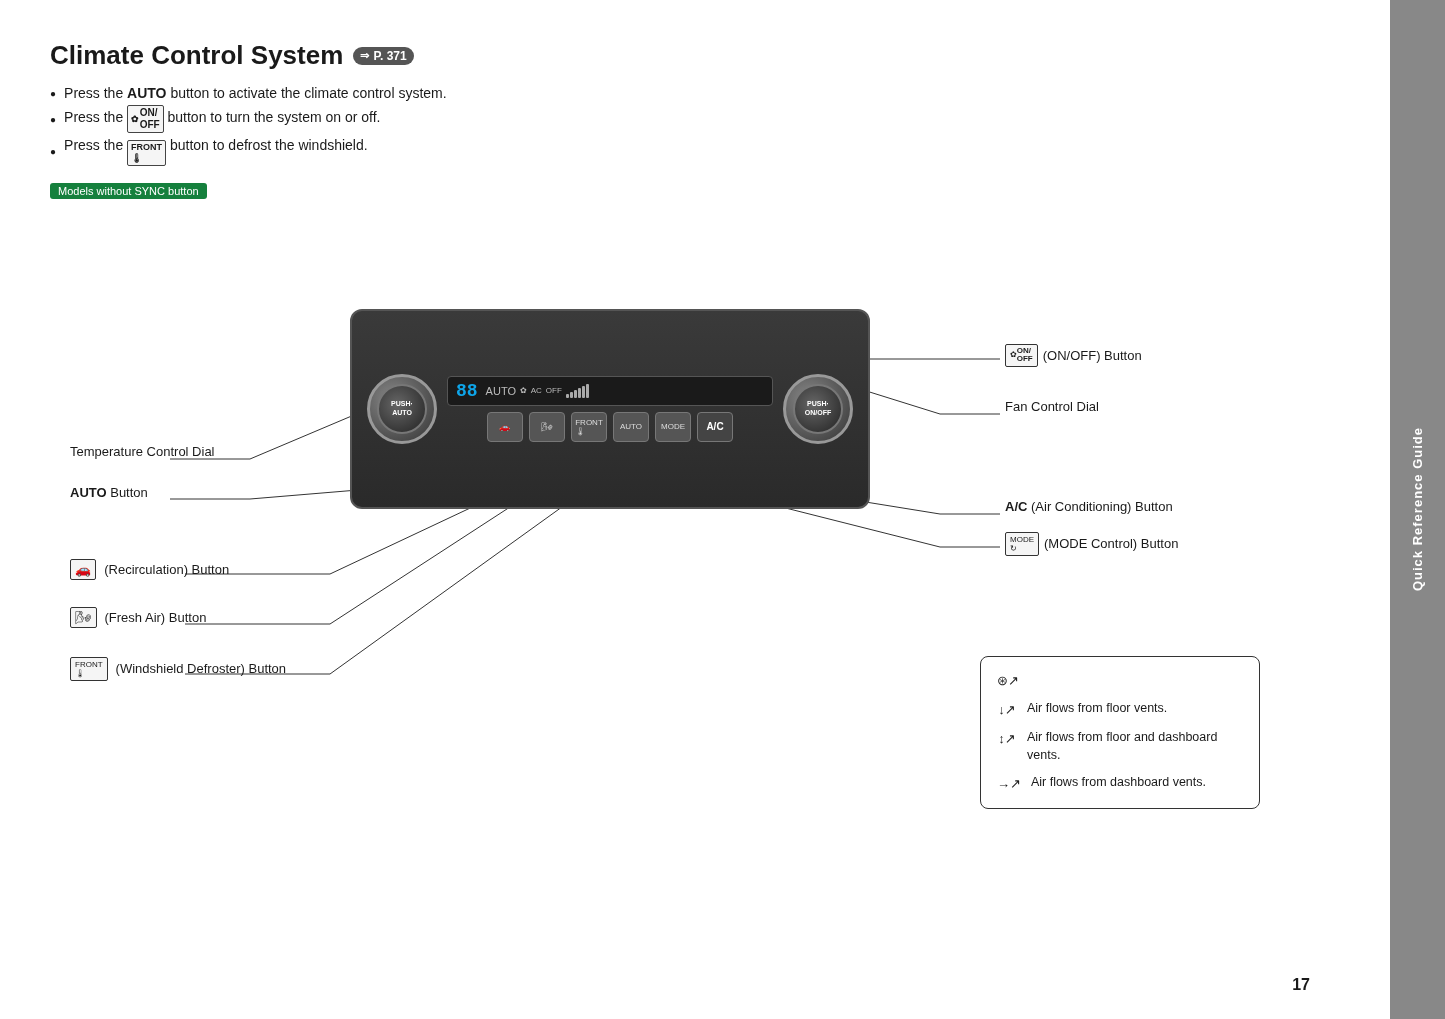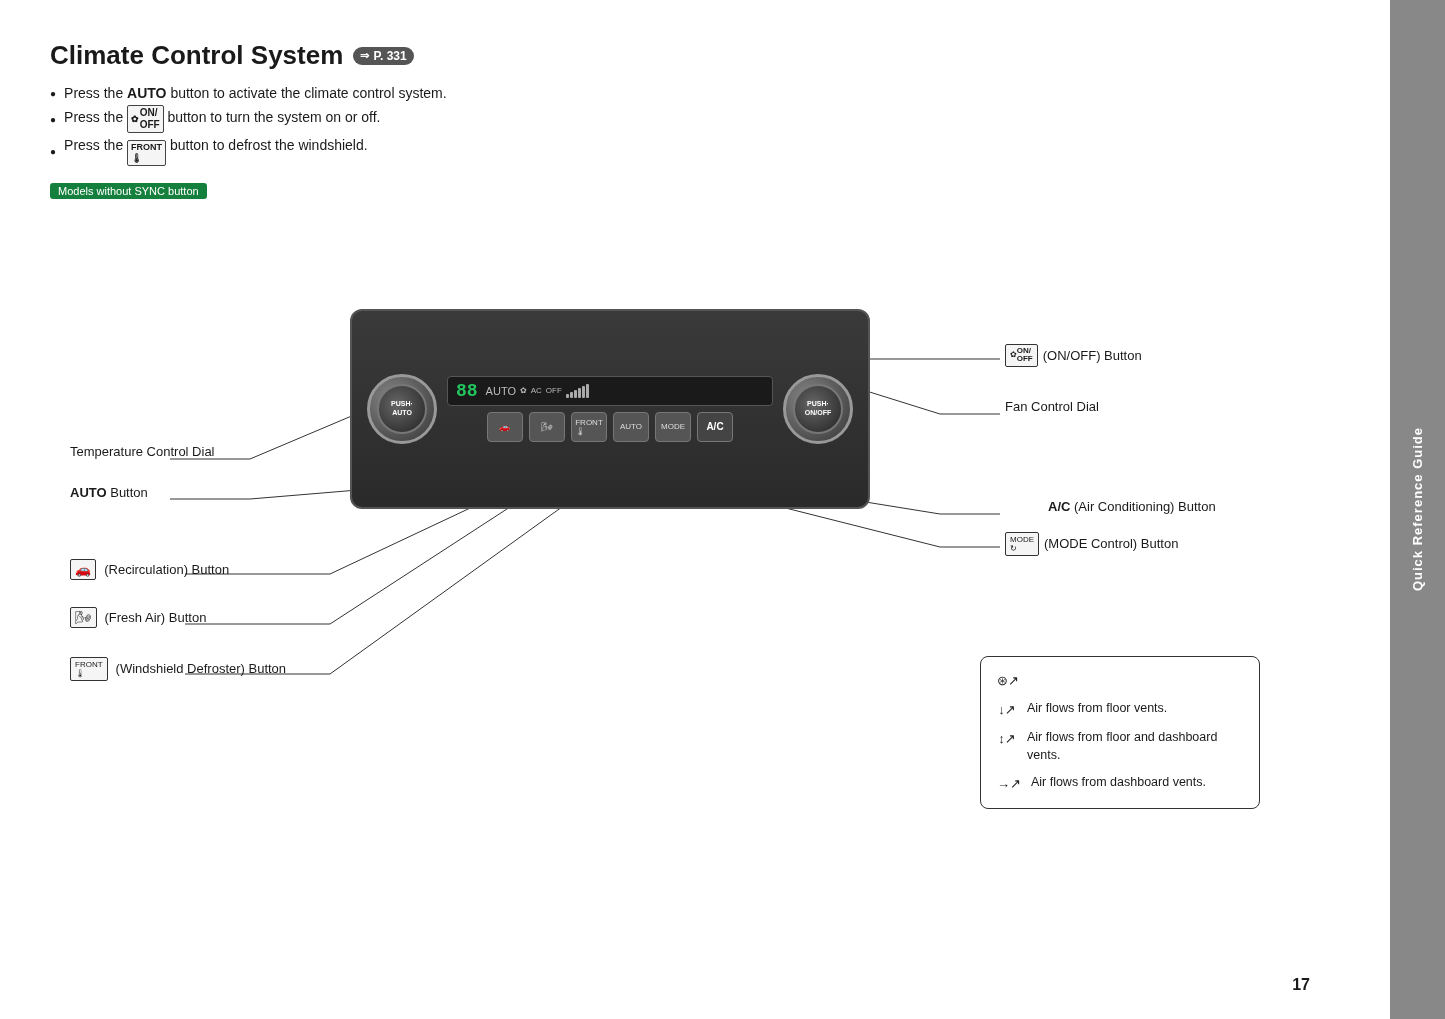--- a/index.html
+++ b/index.html
@@ -157,21 +157,21 @@
       background: #1a1a1a;
       border: 1px solid #555;
       border-radius: 4px;
       padding: 4px 8px;
       display: flex;
       align-items: center;
       gap: 8px;
       width: 100%;
     }
     .display-num {
-      color: #22c55e;
+      color: #0ea5e9;
       font-size: 18px;
       font-weight: bold;
       font-family: 'Courier New', monospace;
     }
     .display-indicators {
       display: flex;
       gap: 4px;
       align-items: center;
     }
     .indicator {
@@ -301,21 +301,21 @@
   </style>
 </head>
 <body>
 
 <div class="main-content">
   
   <div class="page-title">
     <span>Climate Control System</span>
     <span class="page-ref-badge">
       <span class="arrow">⇒</span>
-      <span>P. 331</span>
+      <span>P. 371</span>
     </span>
   </div>
 
   
   <ul class="bullet-list">
     <li>
       <span>Press the <strong>AUTO</strong> button to activate the climate control system.</span>
     </li>
     <li>
       <span>Press the <span class="inline-btn">
@@ -415,21 +415,21 @@
 
     <div style="position:absolute; left:955px; top:115px; font-size:13px; display:flex; align-items:center; gap:5px;">
       <span class="btn-box" style="font-size:8px;line-height:1.1">✿<strong>ON/<br>OFF</strong></span>
       <span>(ON/OFF) Button</span>
     </div>
 
     <div style="position:absolute; left:955px; top:170px; font-size:13px;">
       <span>Fan Control Dial</span>
     </div>
 
-    <div style="position:absolute; left:998px; top:270px; font-size:13px;">
+    <div style="position:absolute; left:955px; top:270px; font-size:13px;">
       <strong>A/C</strong><span> (Air Conditioning) Button</span>
     </div>
 
     <div style="position:absolute; left:955px; top:303px; font-size:13px; display:flex; align-items:center; gap:5px;">
       <span class="btn-box" style="font-size:8px">MODE<br>↻</span>
       <span>(MODE Control) Button</span>
     </div>
 
     <div style="position:absolute; left:20px; top:215px; font-size:13px;">
       <span>Temperature Control Dial</span>

